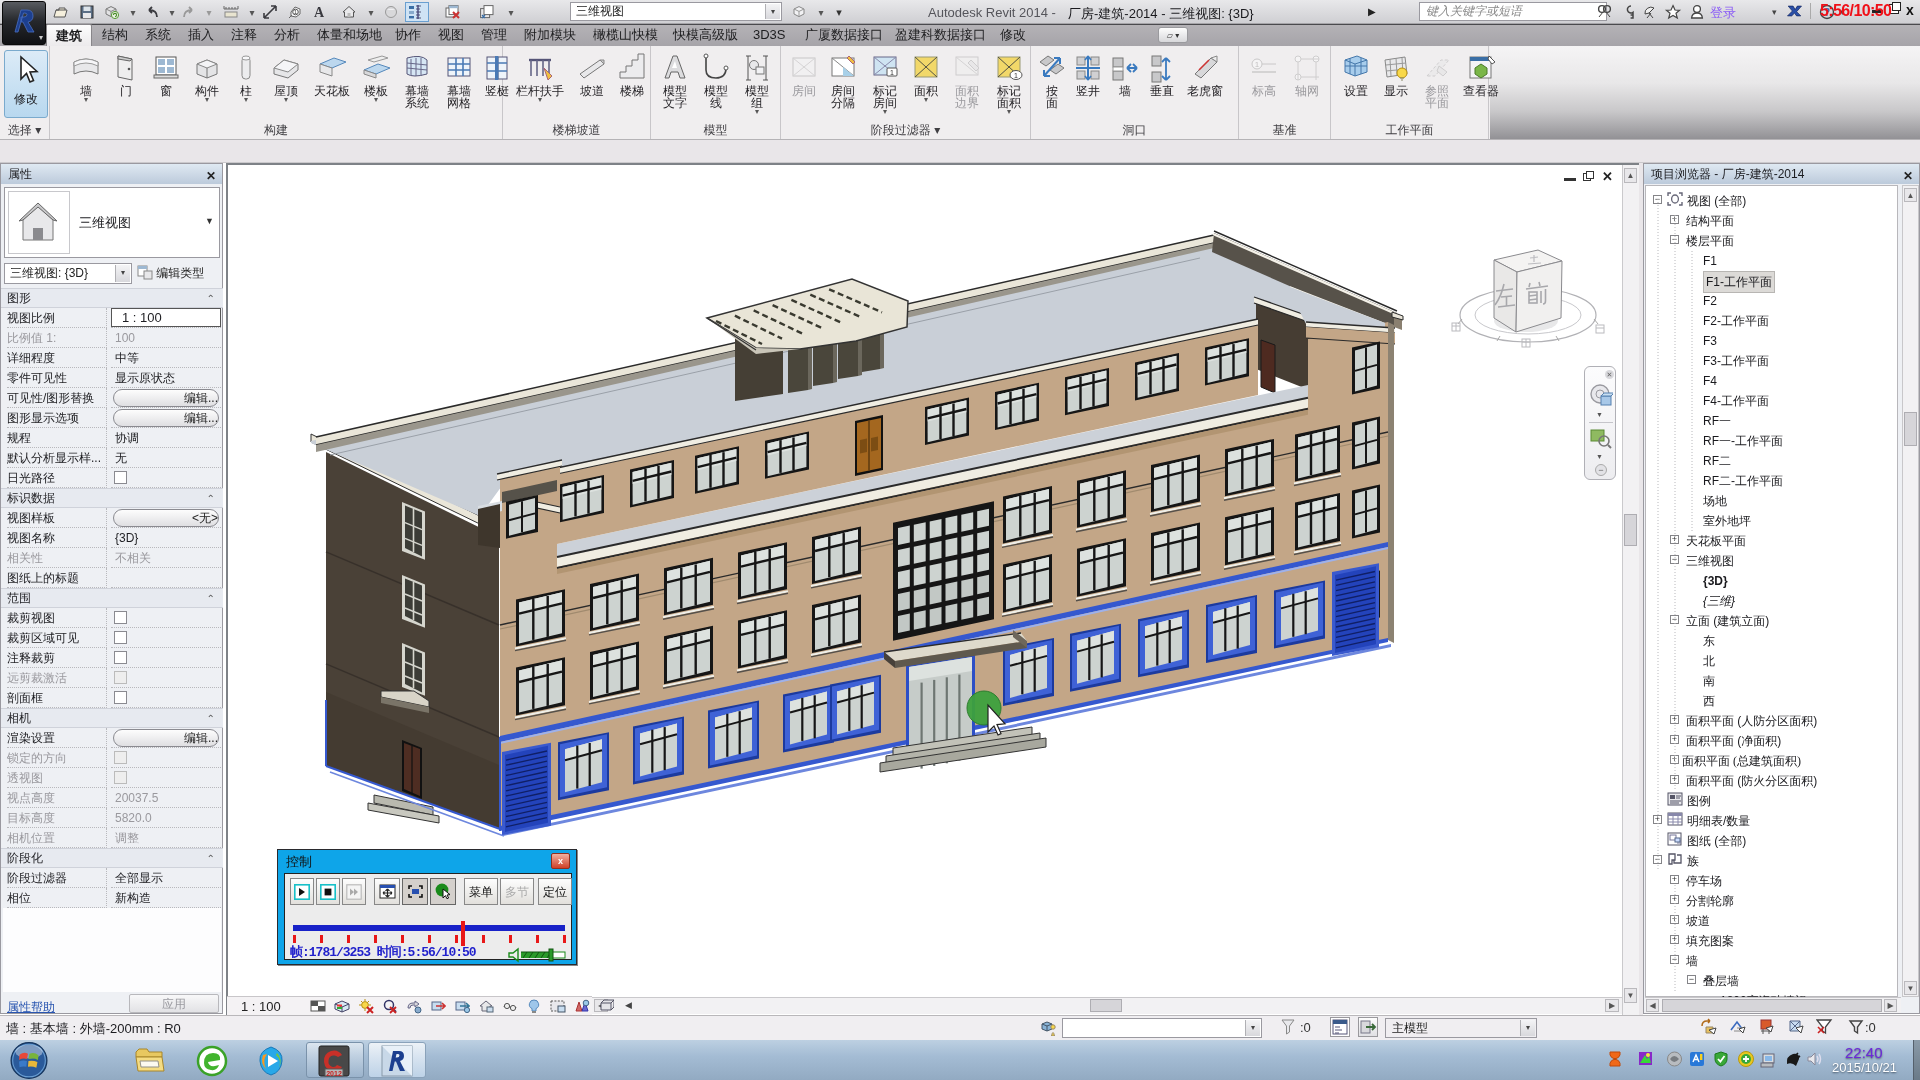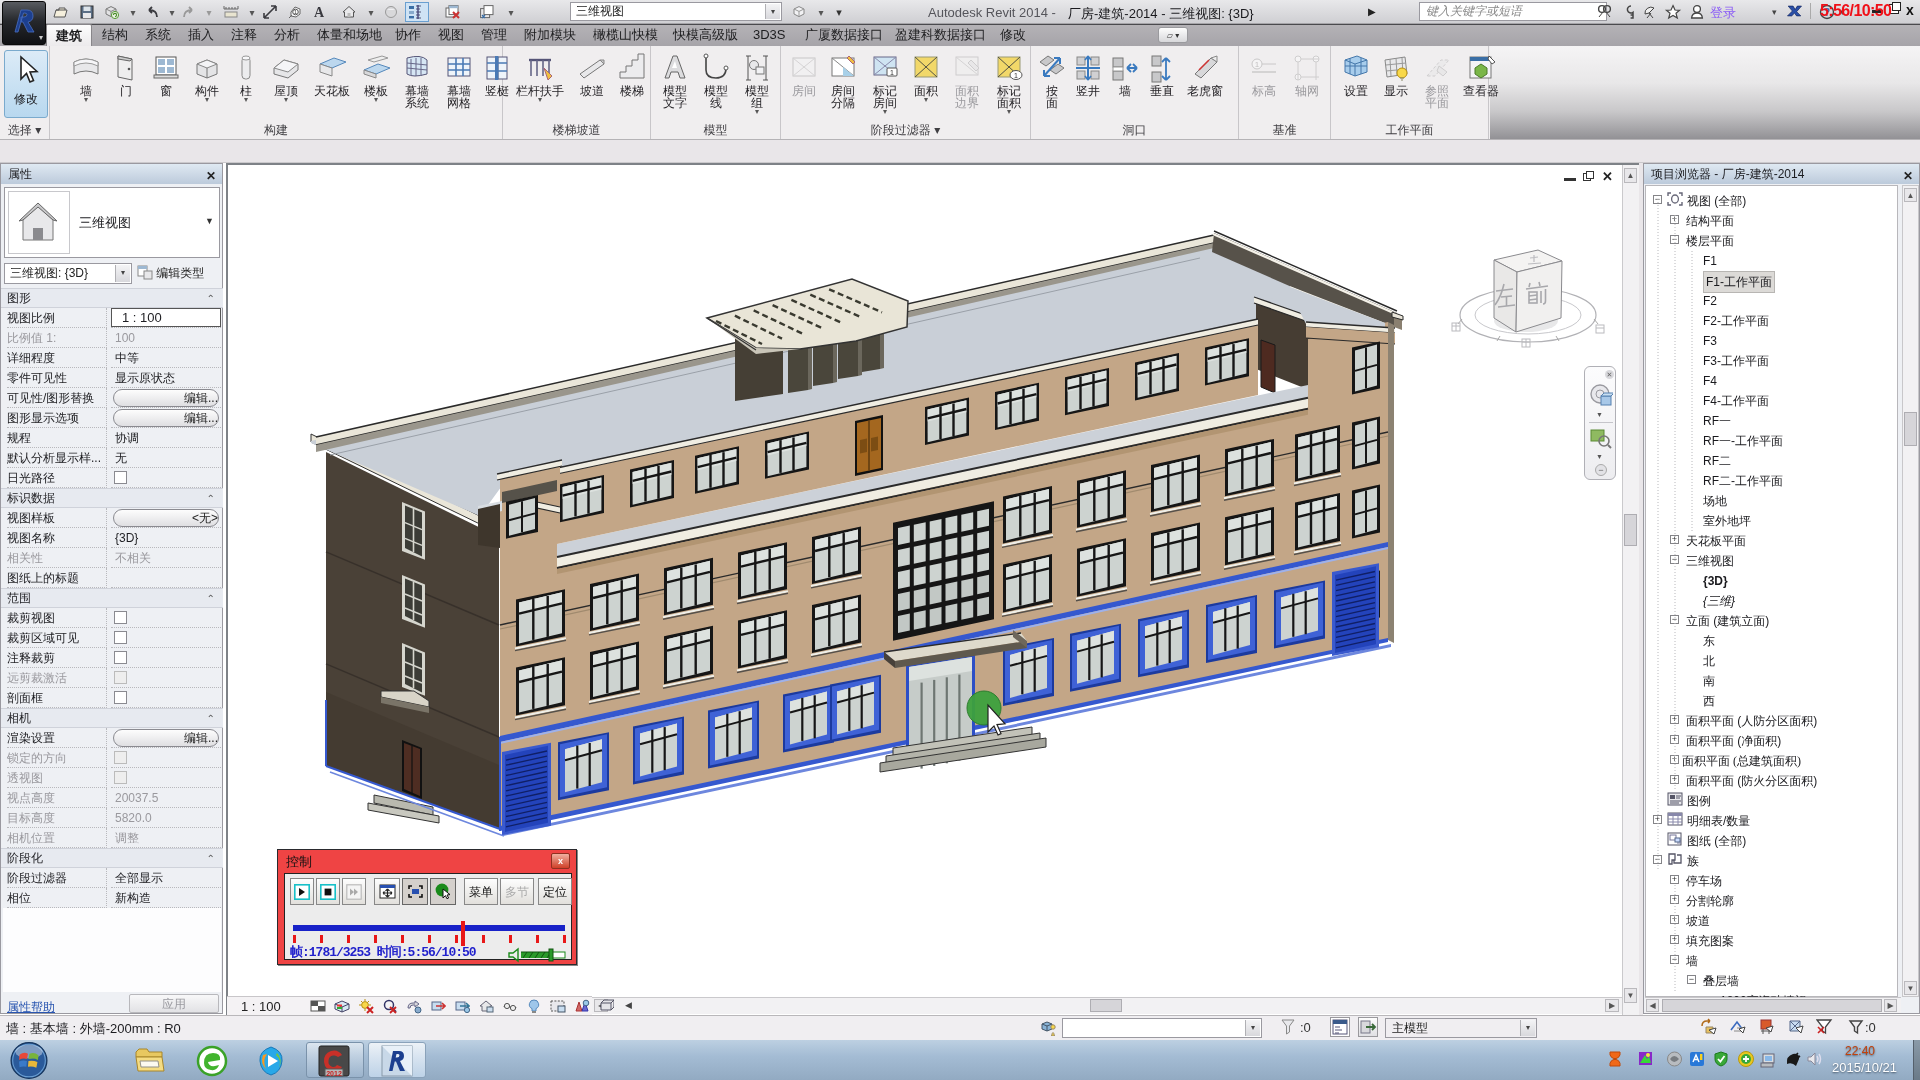--- a/index.html
+++ b/index.html
@@ -1192,21 +1192,21 @@
 <div class="abs" style="left:11px;top:44px;font-size:7px;color:#555">▼</div>
 <div class="abs" style="left:4px;top:55px;width:24px;height:1px;background:#c5c5ca"></div>
 <svg class="abs" style="left:5px;top:60px" width="22" height="22" viewBox="0 0 22 22">
       <rect x="1" y="3" width="13" height="11" fill="#8fba61" stroke="#5a8a35"></rect>
       <circle cx="14" cy="14" r="5" fill="none" stroke="#777" stroke-width="1.6"></circle>
       <path d="M18 18 L21 21" stroke="#777" stroke-width="2"></path>
     </svg>
 <div class="abs" style="left:11px;top:86px;font-size:7px;color:#555">▼</div>
 <div class="abs" style="left:10px;top:97px;width:12px;height:12px;border-radius:50%;background:#e2e2e6;border:1px solid #aaa;color:#666;font-size:9px;text-align:center;line-height:11px">−</div>
 </div>
-<div class="abs" style="left:277px;top:849px;width:300px;height:116px;background:#ef4444;border:1px solid #2a2a2e;box-shadow:1px 1px 0 #888">
+<div class="abs" style="left:277px;top:849px;width:300px;height:116px;background:#0ea5e9;border:1px solid #2a2a2e;box-shadow:1px 1px 0 #888">
 <div class="abs" style="left:8px;top:3px;font-size:13px;color:#111">控制</div>
 <div class="abs" style="left:273px;top:3px;width:19px;height:16px;background:linear-gradient(#f0b0a0,#d04028);border:1px solid #903020;border-radius:2px;color:#fff;font-size:9px;font-weight:bold;text-align:center;line-height:15px">x</div>
 <div class="abs" style="left:6px;top:23px;width:288px;height:87px;background:#ececec;border:1px solid #222">
 <div class="abs" style="left:3px;top:4px;width:281px;height:28px">
 <div class="abs" style="left:2px;top:0;width:24px;height:27px;background:linear-gradient(#fdfdfd,#e2e0dc);border:1px solid #888;color:#111;text-align:center;font-size:12px;line-height:26px"><svg width="16" height="16" viewBox="0 0 16 16" style="margin-top:5px">
             <rect x="0.8" y="0.8" width="14.4" height="14.4" fill="#fff" stroke="#18c0c8" stroke-width="1.6"></rect>
             <path d="M5 4 L11 8 L5 12 Z" fill="#111"></path>
           </svg></div>
         <div class="abs" style="left:28px;top:0;width:24px;height:27px;background:linear-gradient(#fdfdfd,#e2e0dc);border:1px solid #888;color:#111;text-align:center;font-size:12px;line-height:26px"><svg width="16" height="16" viewBox="0 0 16 16" style="margin-top:5px">
             <rect x="0.8" y="0.8" width="14.4" height="14.4" fill="#fff" stroke="#18c0c8" stroke-width="1.6"></rect>
@@ -1636,14 +1636,14 @@
       <rect x="1" y="13" width="12" height="4" fill="#b8bcc0" stroke="#667"></rect>
     </svg></div>
 <div class="abs" style="left:1784px;top:1050px;width:18px;height:18px"><svg width="18" height="18" viewBox="0 0 18 18">
       <path d="M3 14 Q2 6 9 4 Q16 3 15 9 L12 16 Q8 12 3 14 Z" fill="#181818"></path>
       <path d="M10 7 L14 3 M12 9 L16 6" stroke="#181818" stroke-width="1.6"></path>
     </svg></div>
 <div class="abs" style="left:1806px;top:1050px;width:18px;height:18px"><svg width="18" height="18" viewBox="0 0 18 18">
       <path d="M2 7 L5 7 L9 3 L9 15 L5 11 L2 11 Z" fill="#e8e8ec" stroke="#889"></path>
       <path d="M11 6 Q13 9 11 12 M13 4 Q16 9 13 14" stroke="#dde" stroke-width="1.5" fill="none"></path>
     </svg></div>
-<div class="abs" style="left:1845px;top:1044px;font-size:12px;color:#c2410c;text-shadow:0 1px 2px #456">22:40</div>
+<div class="abs" style="left:1845px;top:1044px;font-size:15px;color:#6d28d9;text-shadow:0 1px 2px #456">22:40</div>
 <div class="abs" style="left:1832px;top:1060px;font-size:13px;color:#fff;text-shadow:0 1px 2px #456">2015/10/21</div>
 <div class="abs" style="left:1913px;top:1040px;width:7px;height:40px;background:linear-gradient(#8a9aa8,#6a7a88);border-left:1px solid #55606c"></div>
 </body></html>

